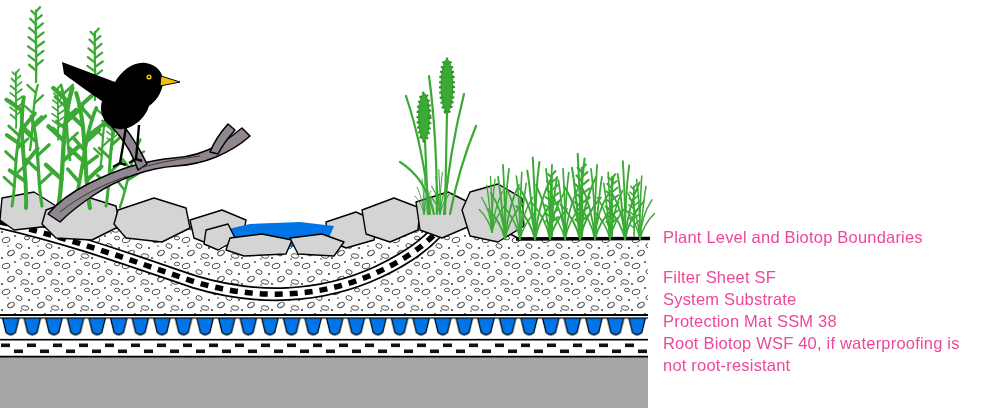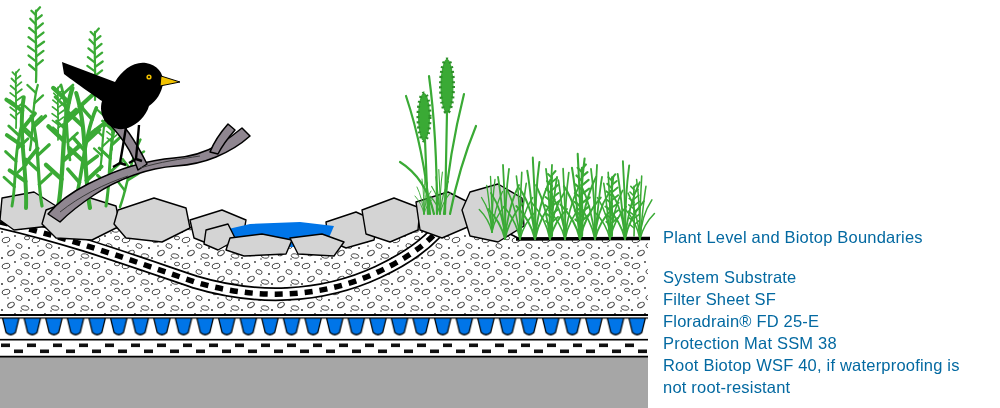--- a/index.html
+++ b/index.html
@@ -1,18 +1,18 @@
 <!DOCTYPE html>
 <html><head>
 <meta charset="utf-8">
 <style>
   html,body{margin:0;padding:0;background:#fff;}
   .stage{
     position:relative;width:1000px;height:408px;background:#ffffff;overflow:hidden;
-    font-family:"Liberation Sans",sans-serif;color:#0369a1;
+    font-family:"Liberation Sans",sans-serif;color:#ec4899;
   }
   .diagram-svg{position:absolute;left:0;top:0;}
   .label{position:absolute;left:663px;font-size:16.5px;line-height:22px;letter-spacing:.2px;white-space:nowrap;}
   .label.wrap{white-space:normal;width:310px;}
   .label-stack{position:absolute;left:663px;top:266px;}
   .label-stack .label{position:static;}
 </style>
 </head>
 <body>
 
@@ -197,20 +197,19 @@
       <path d="M62,62 L115,82 C122,70 134,61 146,63 C157,65 164,73 163,83 C162,93 156,101 149,106 C146,116 138,124 128,128 C119,131 110,128 105,121 C101,115 100,108 102,101 C96,97 80,86 64,74 Z" fill="#000000"></path>
       <path d="M161,76 L180,82 L160,86 Z" fill="#f2c200" stroke="#000" stroke-width="1"></path>
       <circle cx="149" cy="77" r="2.6" fill="#f2c200"></circle>
       <circle cx="149" cy="77" r="1.1" fill="#000"></circle>
     </g>
   </svg>
 
   <div class="label" style="top:226px">Plant Level and Biotop Boundaries</div>
 
   <div class="label-stack">
+    <div class="label">Filter Sheet SF</div>
     <div class="label">System Substrate</div>
-    <div class="label">Filter Sheet SF</div>
-    <div class="label">Floradrain® FD 25-E</div>
     <div class="label">Protection Mat SSM 38</div>
     <div class="label wrap">Root Biotop WSF 40, if waterproofing is not root-resistant</div>
   </div>
 
 </div>
 
 </body></html>

